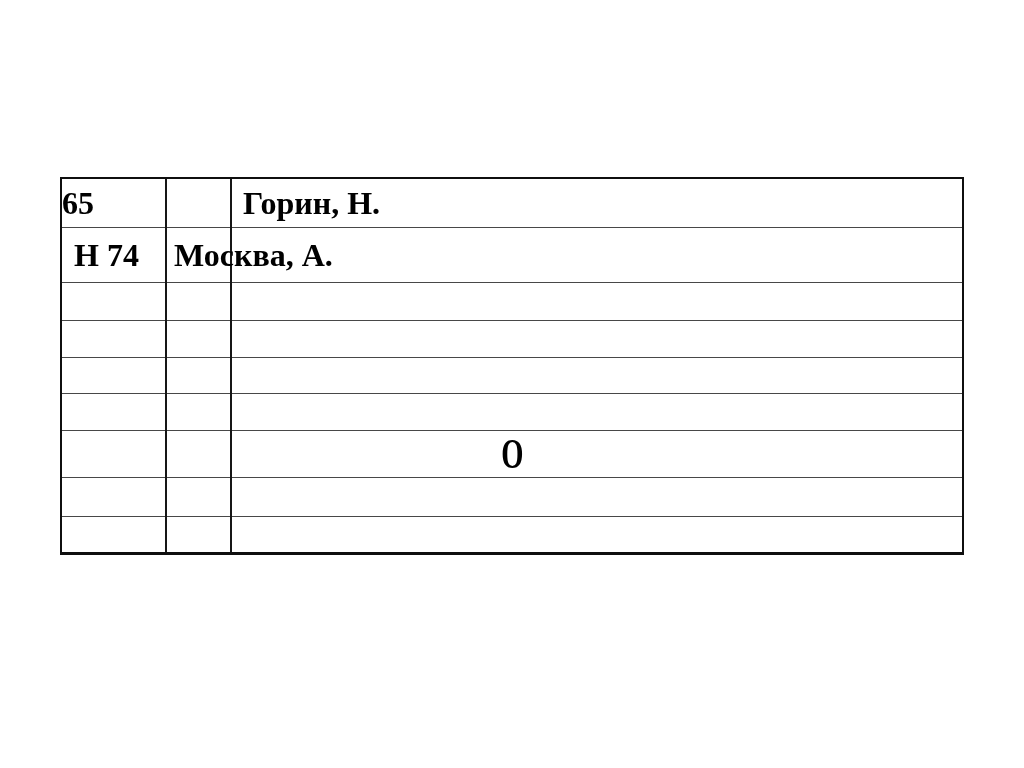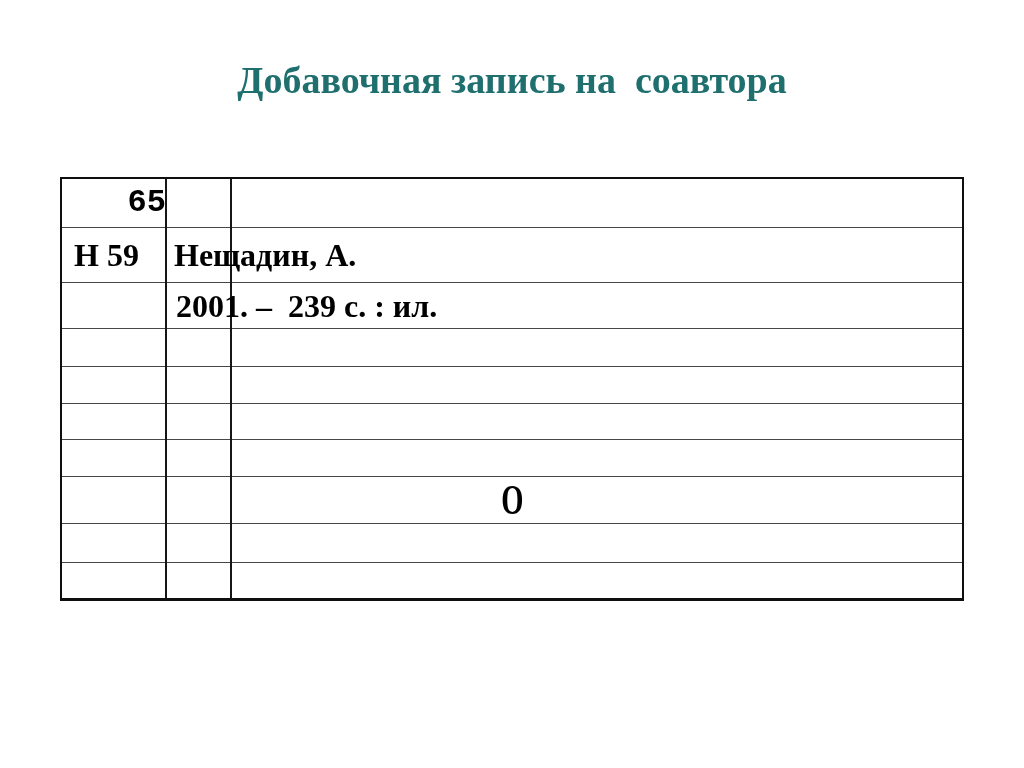--- a/index.html
+++ b/index.html
@@ -52,22 +52,21 @@
     transform: translateY(-50%);
     font-weight: 700;
     font-size: 32px;
     color: #000000;
     white-space: pre;
     line-height: 1;
   }
   .col1-center {
     left: 0;
     width: 104px;
-    text-align: right;
-    font-family: Liberation Mono, monospace;
+    text-align: left;
   }
   .full-center {
     left: 0;
     width: 100%;
     text-align: center;
     font-size: 42px;
   }
   .full-center .narrow {
     display: inline-block;
     transform: scaleX(0.68);
@@ -81,38 +80,35 @@
   }
   .vline-1 { left: 103px; width: 2px; }
   .vline-2 { left: 167.5px; width: 2.5px; }
   .txt { z-index: 2; }
 </style>
 </head>
 <body>
 
 <div class="slide">
 
-  <h1 class="title">Добавочная запись на  соавтора</h1>
 
   <div class="card">
 
     <div class="row" style="height:49px">
       <span class="txt col1-center">65</span>
+      <span class="txt" style="left:181px">Горин, Н.</span>
     </div>
 
     <div class="row" style="height:55px">
-      <span class="txt" style="left:12px">Н 59</span>
-      <span class="txt" style="left:112px">Нещадин, А.</span>
+      <span class="txt" style="left:12px">Н 74</span>
+      <span class="txt" style="left:112px">Москва, А.</span>
     </div>
 
 
 
-    <div class="row" style="height:46px">
-      <span class="txt" style="left:114px">2001. –  239 с. : ил.</span>
-    </div>
 
     <div class="row" style="height:38px"></div>
     <div class="row" style="height:37px"></div>
     <div class="row" style="height:36px"></div>
     <div class="row" style="height:37px"></div>
 
     <div class="row" style="height:47px">
       <span class="txt full-center"><span class="narrow">О</span></span>
     </div>
 

